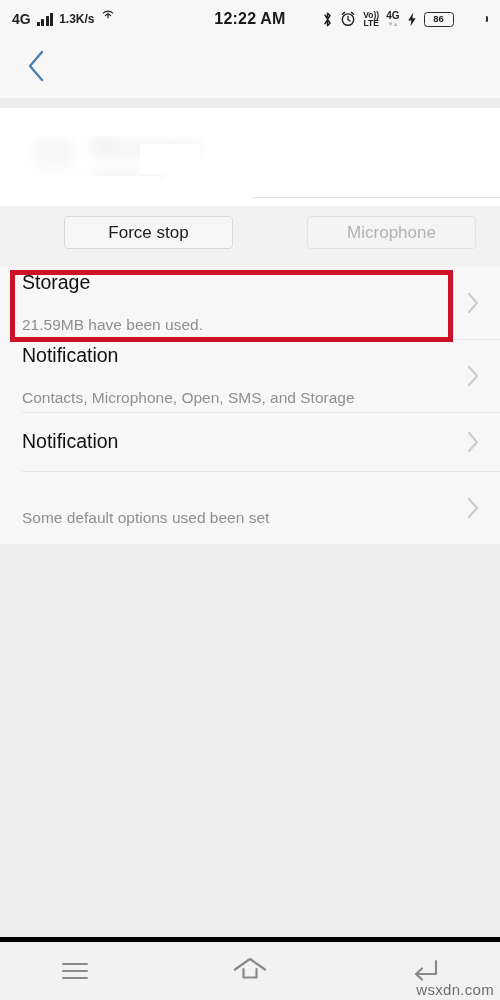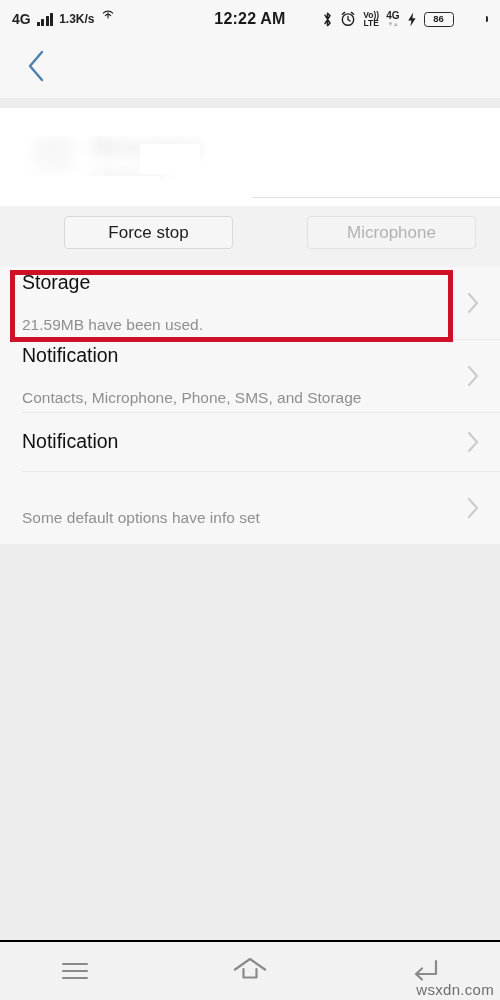--- a/index.html
+++ b/index.html
@@ -323,21 +323,21 @@
   
   .filler {
     flex: 1 1 auto;
     background: #ededed;
   }
 
   
   .nav-bar {
     height: 58px;
     background: #f2f2f2;
-    border-top: 2px solid #000000;
+    border-top: 5px solid #000000;
     display: flex;
     align-items: center;
     flex: 0 0 auto;
     position: relative;
     gap: 24px;
   }
   .nav-item {
     flex: 1;
     display: flex;
     align-items: center;
@@ -471,21 +471,21 @@
         <svg width="14" height="24" viewBox="0 0 14 24">
           <path d="M3 3 L11 12 L3 21" stroke="#cccccc" stroke-width="2.2" fill="none" stroke-linecap="round" stroke-linejoin="round"></path>
         </svg>
       </div>
     </div>
     <div class="divider"></div>
 
     <div class="row two-line">
       <div class="row-text">
         <div class="row-title">Notification</div>
-        <div class="row-sub">Contacts, Microphone, Phone, SMS, and Storage</div>
+        <div class="row-sub">Contacts, Microphone, Open, SMS, and Storage</div>
       </div>
       <div class="chev">
         <svg width="14" height="24" viewBox="0 0 14 24">
           <path d="M3 3 L11 12 L3 21" stroke="#cccccc" stroke-width="2.2" fill="none" stroke-linecap="round" stroke-linejoin="round"></path>
         </svg>
       </div>
     </div>
     <div class="divider"></div>
 
     <div class="row">
@@ -495,21 +495,21 @@
       <div class="chev">
         <svg width="14" height="24" viewBox="0 0 14 24">
           <path d="M3 3 L11 12 L3 21" stroke="#cccccc" stroke-width="2.2" fill="none" stroke-linecap="round" stroke-linejoin="round"></path>
         </svg>
       </div>
     </div>
     <div class="divider"></div>
 
     <div class="row two-line">
       <div class="row-text">
-        <div class="row-sub">Some default options have info set</div>
+        <div class="row-sub">Some default options used been set</div>
       </div>
       <div class="chev">
         <svg width="14" height="24" viewBox="0 0 14 24">
           <path d="M3 3 L11 12 L3 21" stroke="#cccccc" stroke-width="2.2" fill="none" stroke-linecap="round" stroke-linejoin="round"></path>
         </svg>
       </div>
     </div>
 
     <div class="annot-box" style="left:10px; top:3px; width:443px; height:72px;"></div>
   </div>

